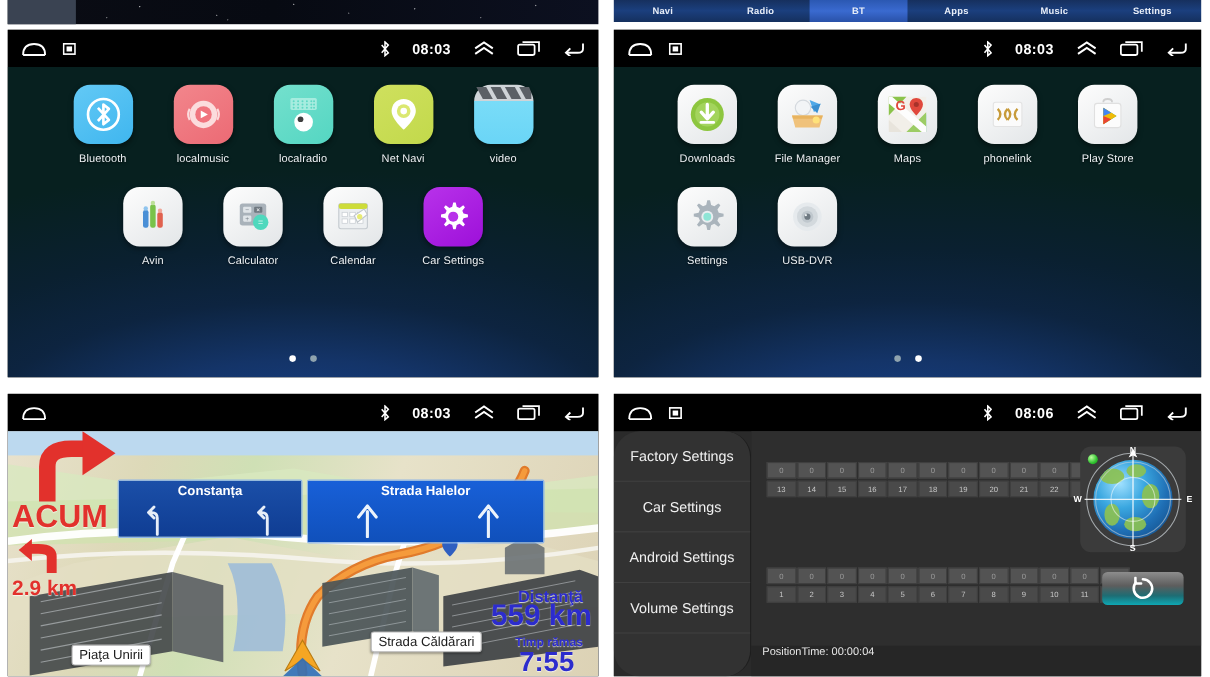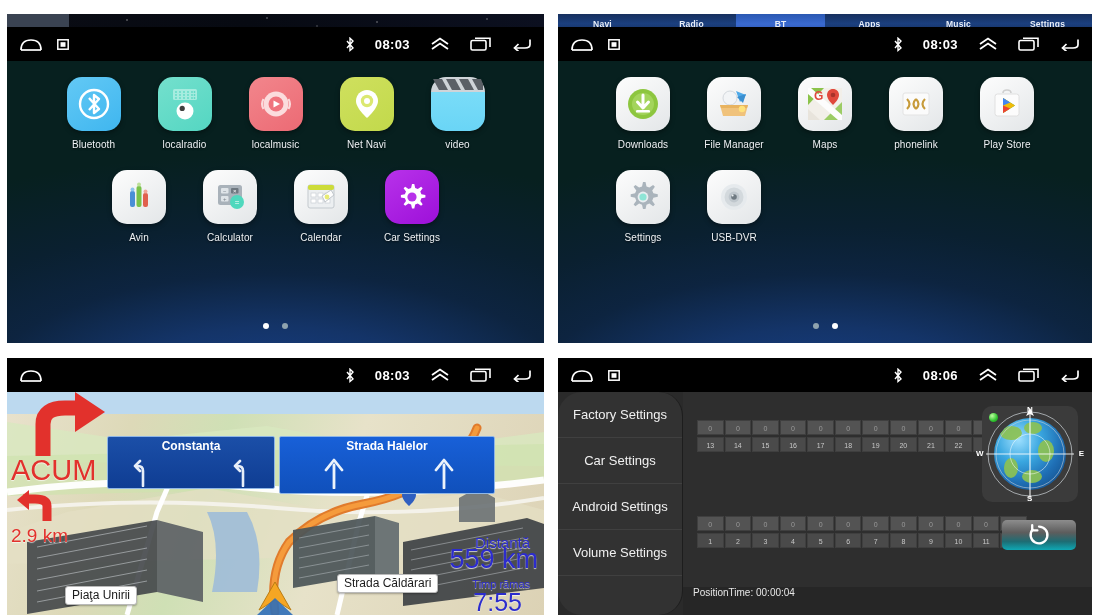--- a/index.html
+++ b/index.html
@@ -5,21 +5,21 @@
   * { box-sizing: border-box; margin: 0; padding: 0; }
   html, body {
     width: 1100px; height: 615px;
     background: #ffffff;
     font-family: "Liberation Sans", sans-serif;
     overflow: hidden;
   }
   .page { position: relative; width: 1100px; height: 615px; background: #fff; }
 
   
-  .strip { position: absolute; top: 14px; left: 0; width: 1100px; height: 22px; }
+  .strip { position: absolute; top: 0; left: 0; width: 1100px; height: 22px; }
   .strip-left {
     position: absolute; left: 7px; top: 0; width: 537px; height: 22px;
     background:
       radial-gradient(1px 1px at 120px 6px, rgba(255,255,255,.8), transparent),
       radial-gradient(1px 1px at 190px 14px, rgba(255,255,255,.6), transparent),
       radial-gradient(1px 1px at 260px 4px, rgba(255,255,255,.7), transparent),
       radial-gradient(1px 1px at 310px 12px, rgba(255,255,255,.5), transparent),
       radial-gradient(1px 1px at 370px 8px, rgba(255,255,255,.75), transparent),
       radial-gradient(1px 1px at 430px 16px, rgba(255,255,255,.5), transparent),
       radial-gradient(1px 1px at 480px 5px, rgba(255,255,255,.65), transparent),
@@ -104,21 +104,21 @@
     border: 1px solid #8fb6e6; color: #fff; text-align: center;
     font-weight: bold; font-size: 12px; padding-top: 2px; margin-top: 44px;
   }
   .sign.bright { background: linear-gradient(180deg,#1860d8 0%,#1050bb 100%); }
   .arrowbig { color: #e2312c; font-weight: bold; }
   .bubble {
     position: absolute; background: #fff; border: 1px solid #b9b9b9; border-radius: 3px;
     color: #1b1b1b; font-size: 12px; padding: 1px 6px 2px; white-space: nowrap;
     box-shadow: 0 1px 2px rgba(0,0,0,.3);
   }
-  .navstat { position: absolute; color: #2c2ccd; font-weight: normal; text-shadow: 0 1px 1px rgba(255,255,255,.7); }
+  .navstat { position: absolute; color: #2c2ccd; font-weight: bold; text-shadow: 0 1px 1px rgba(255,255,255,.7); }
 
   
   .settings { position: relative; width: 100%; height: calc(100% - 34px); background: #2a2a2a; display: flex; }
   .side { width: 125px; background: #323232; border-right: 1px solid #1d1d1d; border-radius: 24px; }
   .side .sitem {
     height: 46px; display: flex; align-items: center; justify-content: center;
     color: #f0f0f0; font-size: 13px; border-bottom: 1px solid #404040;
     text-align: center; padding: 0 4px;
   }
   .side .sitem.active {
@@ -225,20 +225,33 @@
 
         <div class="row">
           <div class="cell">
             <div class="tile t-blue">
               <svg width="40" height="40" viewBox="0 0 40 40">
                   <circle cx="20" cy="20" r="14" fill="none" stroke="#fff" stroke-width="2.4"></circle>
                   <path d="M15 14 L25 25 L20 29 L20 11 L25 15 L15 26" fill="none" stroke="#fff" stroke-width="2.4" stroke-linejoin="round"></path>
                 </svg>
             </div>
             <div class="lbl">Bluetooth</div>
+          </div>
+
+          <div class="cell">
+            <div class="tile t-pink">
+              <svg width="40" height="40" viewBox="0 0 40 40">
+                  <circle cx="20" cy="20" r="12.5" fill="#fbdcdd"></circle>
+                  <circle cx="20" cy="20" r="7.5" fill="#f0747e"></circle>
+                  <path d="M17.5 16.5 L24 20 L17.5 23.5 Z" fill="#fff"></path>
+                  <path d="M7.5 15 Q4.5 20 7.5 25" fill="none" stroke="#fbdcdd" stroke-width="2"></path>
+                  <path d="M32.5 15 Q35.5 20 32.5 25" fill="none" stroke="#fbdcdd" stroke-width="2"></path>
+                </svg>
+            </div>
+            <div class="lbl">localmusic</div>
           </div>
 
           <div class="cell">
             <div class="tile t-mint">
               <svg width="42" height="42" viewBox="0 0 42 42">
                   <rect x="9" y="6" width="24" height="11" rx="1.5" fill="#a6ecdf"></rect>
                   <g fill="#5fd8c4">
                     <circle cx="12" cy="9" r=".9"></circle>
                     <circle cx="16" cy="9" r=".9"></circle>
                     <circle cx="20" cy="9" r=".9"></circle>
@@ -259,33 +272,20 @@
                     <circle cx="30.5" cy="15" r=".9"></circle>
                   </g>
                   <circle cx="21" cy="28" r="8.5" fill="#fff"></circle>
                   <circle cx="18.2" cy="25.4" r="2.6" fill="#3f3f3f"></circle>
                 </svg>
             </div>
             <div class="lbl">localradio</div>
           </div>
 
           <div class="cell">
-            <div class="tile t-pink">
-              <svg width="40" height="40" viewBox="0 0 40 40">
-                  <circle cx="20" cy="20" r="12.5" fill="#fbdcdd"></circle>
-                  <circle cx="20" cy="20" r="7.5" fill="#f0747e"></circle>
-                  <path d="M17.5 16.5 L24 20 L17.5 23.5 Z" fill="#fff"></path>
-                  <path d="M7.5 15 Q4.5 20 7.5 25" fill="none" stroke="#fbdcdd" stroke-width="2"></path>
-                  <path d="M32.5 15 Q35.5 20 32.5 25" fill="none" stroke="#fbdcdd" stroke-width="2"></path>
-                </svg>
-            </div>
-            <div class="lbl">localmusic</div>
-          </div>
-
-          <div class="cell">
             <div class="tile t-lime">
               <svg width="40" height="40" viewBox="0 0 40 40">
                   <path d="M20 6 C13.5 6 9 11 9 17 C9 24.5 20 34 20 34 C20 34 31 24.5 31 17 C31 11 26.5 6 20 6 Z" fill="#fff"></path>
                   <circle cx="20" cy="17" r="6.2" fill="#dbe870"></circle>
                   <circle cx="20" cy="17" r="3" fill="#fff"></circle>
                 </svg>
             </div>
             <div class="lbl">Net Navi</div>
           </div>
 

